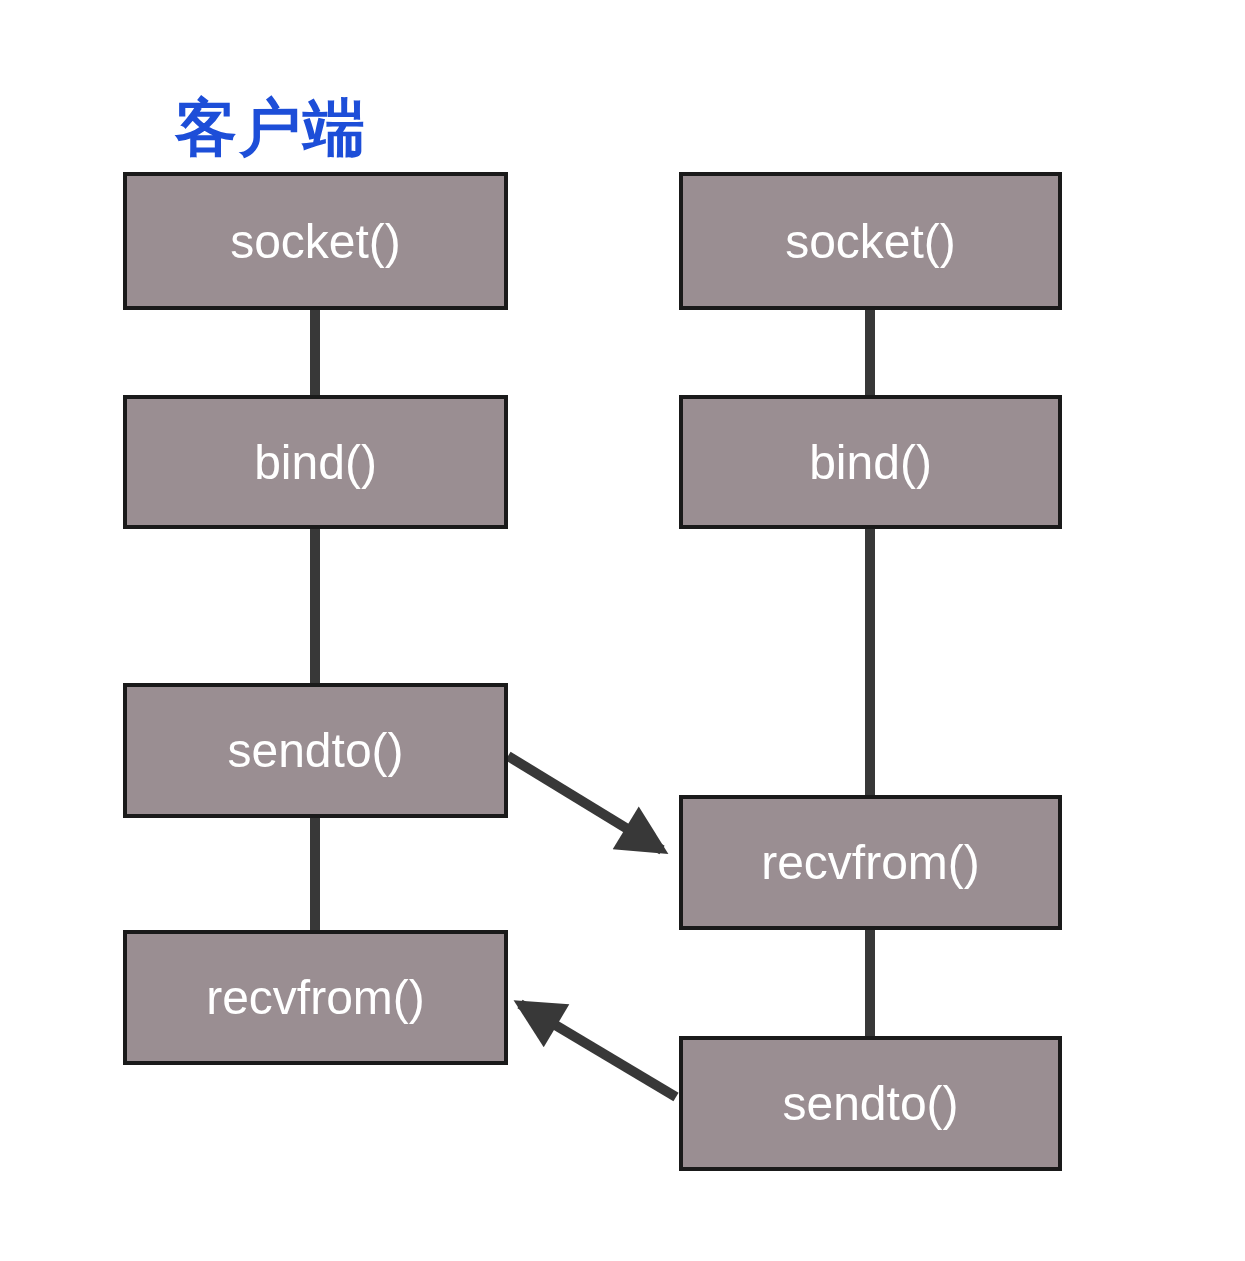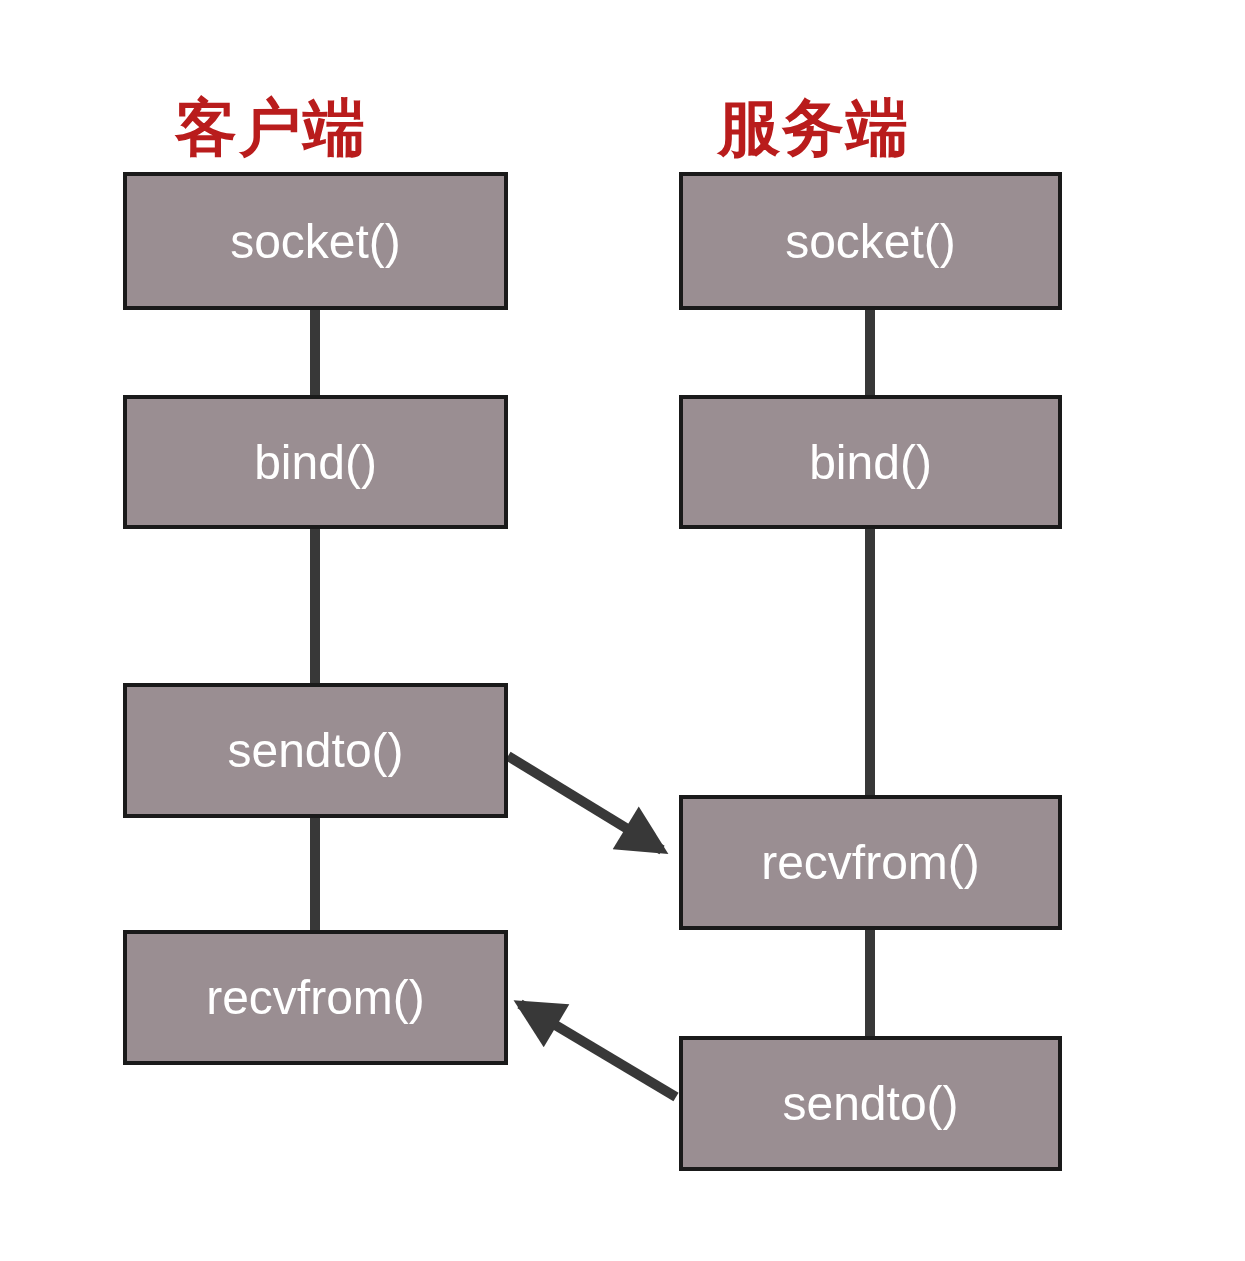--- a/index.html
+++ b/index.html
@@ -13,21 +13,21 @@
     width: 1245px;
     height: 1261px;
     background: #ffffff;
     overflow: hidden;
   }
   .col-title {
     position: absolute;
     z-index: 2;
     font-size: 62px;
     font-weight: bold;
-    color: #b91c1c;
+    color: #1d4ed8;
     letter-spacing: 2px;
     white-space: nowrap;
   }
   .flow-box {
     position: absolute;
     z-index: 2;
     background: #9A8E92;
     border: 4px solid #1a1a1a;
     box-sizing: border-box;
     display: flex;
@@ -73,21 +73,20 @@
 
     <line x1="870" y1="305" x2="870" y2="400" stroke="#383838" stroke-width="10"></line>
     <line x1="870" y1="524" x2="870" y2="800" stroke="#383838" stroke-width="10"></line>
     <line x1="870" y1="925" x2="870" y2="1041" stroke="#383838" stroke-width="10"></line>
 
     <line x1="508" y1="756" x2="662" y2="850" stroke="#383838" stroke-width="10" marker-end="url(#arrowhead)"></line>
     <line x1="676" y1="1097" x2="520" y2="1004" stroke="#383838" stroke-width="10" marker-end="url(#arrowhead)"></line>
   </svg>
 
   <div class="col-title t-client">客户端</div>
-  <div class="col-title t-server">服务端</div>
 
   <div class="flow-box c-socket">socket()</div>
   <div class="flow-box c-bind">bind()</div>
   <div class="flow-box c-sendto">sendto()</div>
   <div class="flow-box c-recvfrom">recvfrom()</div>
 
   <div class="flow-box s-socket">socket()</div>
   <div class="flow-box s-bind">bind()</div>
   <div class="flow-box s-recvfrom">recvfrom()</div>
   <div class="flow-box s-sendto">sendto()</div>

